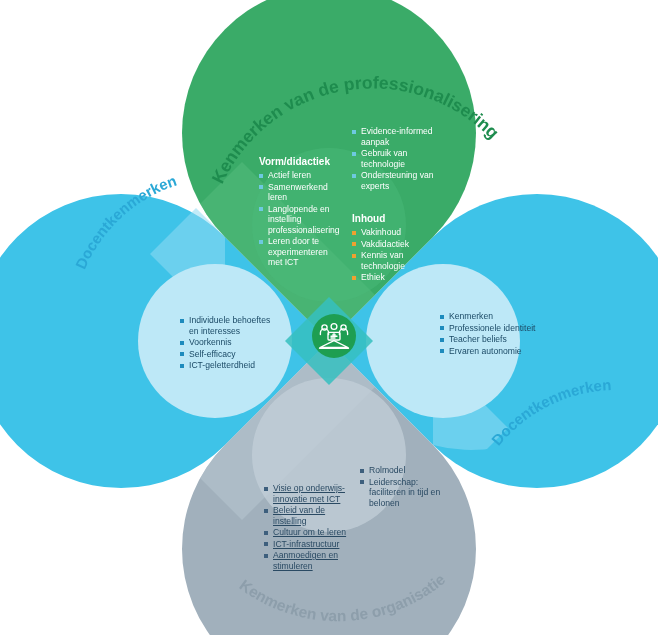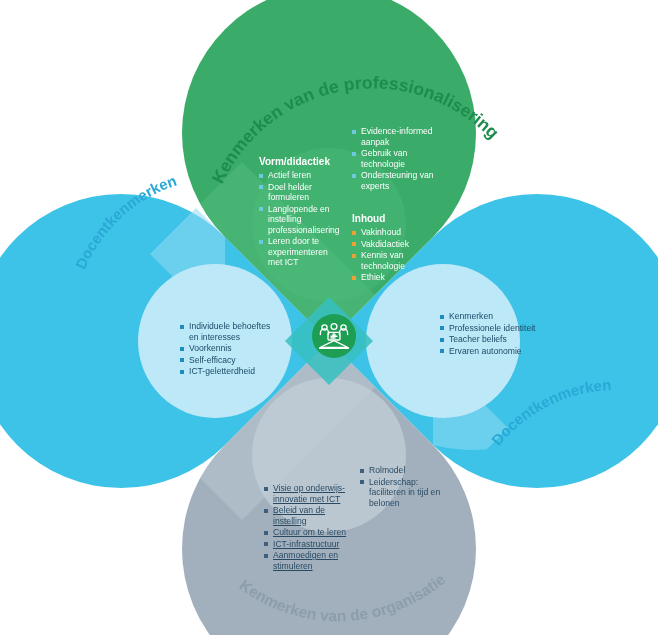--- a/index.html
+++ b/index.html
@@ -119,21 +119,21 @@
 
     <text font-family="Liberation Sans, sans-serif" font-size="15.5" font-weight="bold" fill="#8D9EAB" class="curvelabel">
       <textPath href="#pathBottom" startOffset="50%" text-anchor="middle">Kenmerken van de organisatie</textPath>
     </text>
   </svg>
 
   <div class="txtblk green-txt colA" style="left:259px;top:124px;width:85px;">
     <div class="hd">Vorm/didactiek</div>
     <ul class="bl">
       <li>Actief leren</li>
-      <li>Doel helder formuleren</li>
+      <li>Samenwerkend leren</li>
       <li>Langlopende en instelling professionalisering</li>
       <li>Leren door te experimenteren met ICT</li>
     </ul>
   </div>
 
   <div class="txtblk green-txt colB" style="left:352px;top:126px;width:90px;">
     <ul class="bl">
       <li>Evidence-informed aanpak</li>
       <li>Gebruik van technologie</li>
       <li>Ondersteuning van experts</li>
@@ -143,21 +143,21 @@
   <div class="txtblk green-txt colC" style="left:352px;top:181px;width:95px;">
     <div class="hd orange">Inhoud</div>
     <ul class="bl">
       <li>Vakinhoud</li>
       <li>Vakdidactiek</li>
       <li>Kennis van technologie</li>
       <li>Ethiek</li>
     </ul>
   </div>
 
-  <div class="txtblk blue-txt" style="left:180px;top:315px;width:100px;margin-top:6px;">
+  <div class="txtblk blue-txt" style="left:180px;top:315px;width:100px;">
     <ul class="bl">
       <li>Individuele behoeftes en interesses</li>
       <li>Voorkennis</li>
       <li>Self-efficacy</li>
       <li>ICT-geletterdheid</li>
     </ul>
   </div>
 
   <div class="txtblk blue-txt" style="left:440px;top:311px;width:110px;">
     <ul class="bl">

